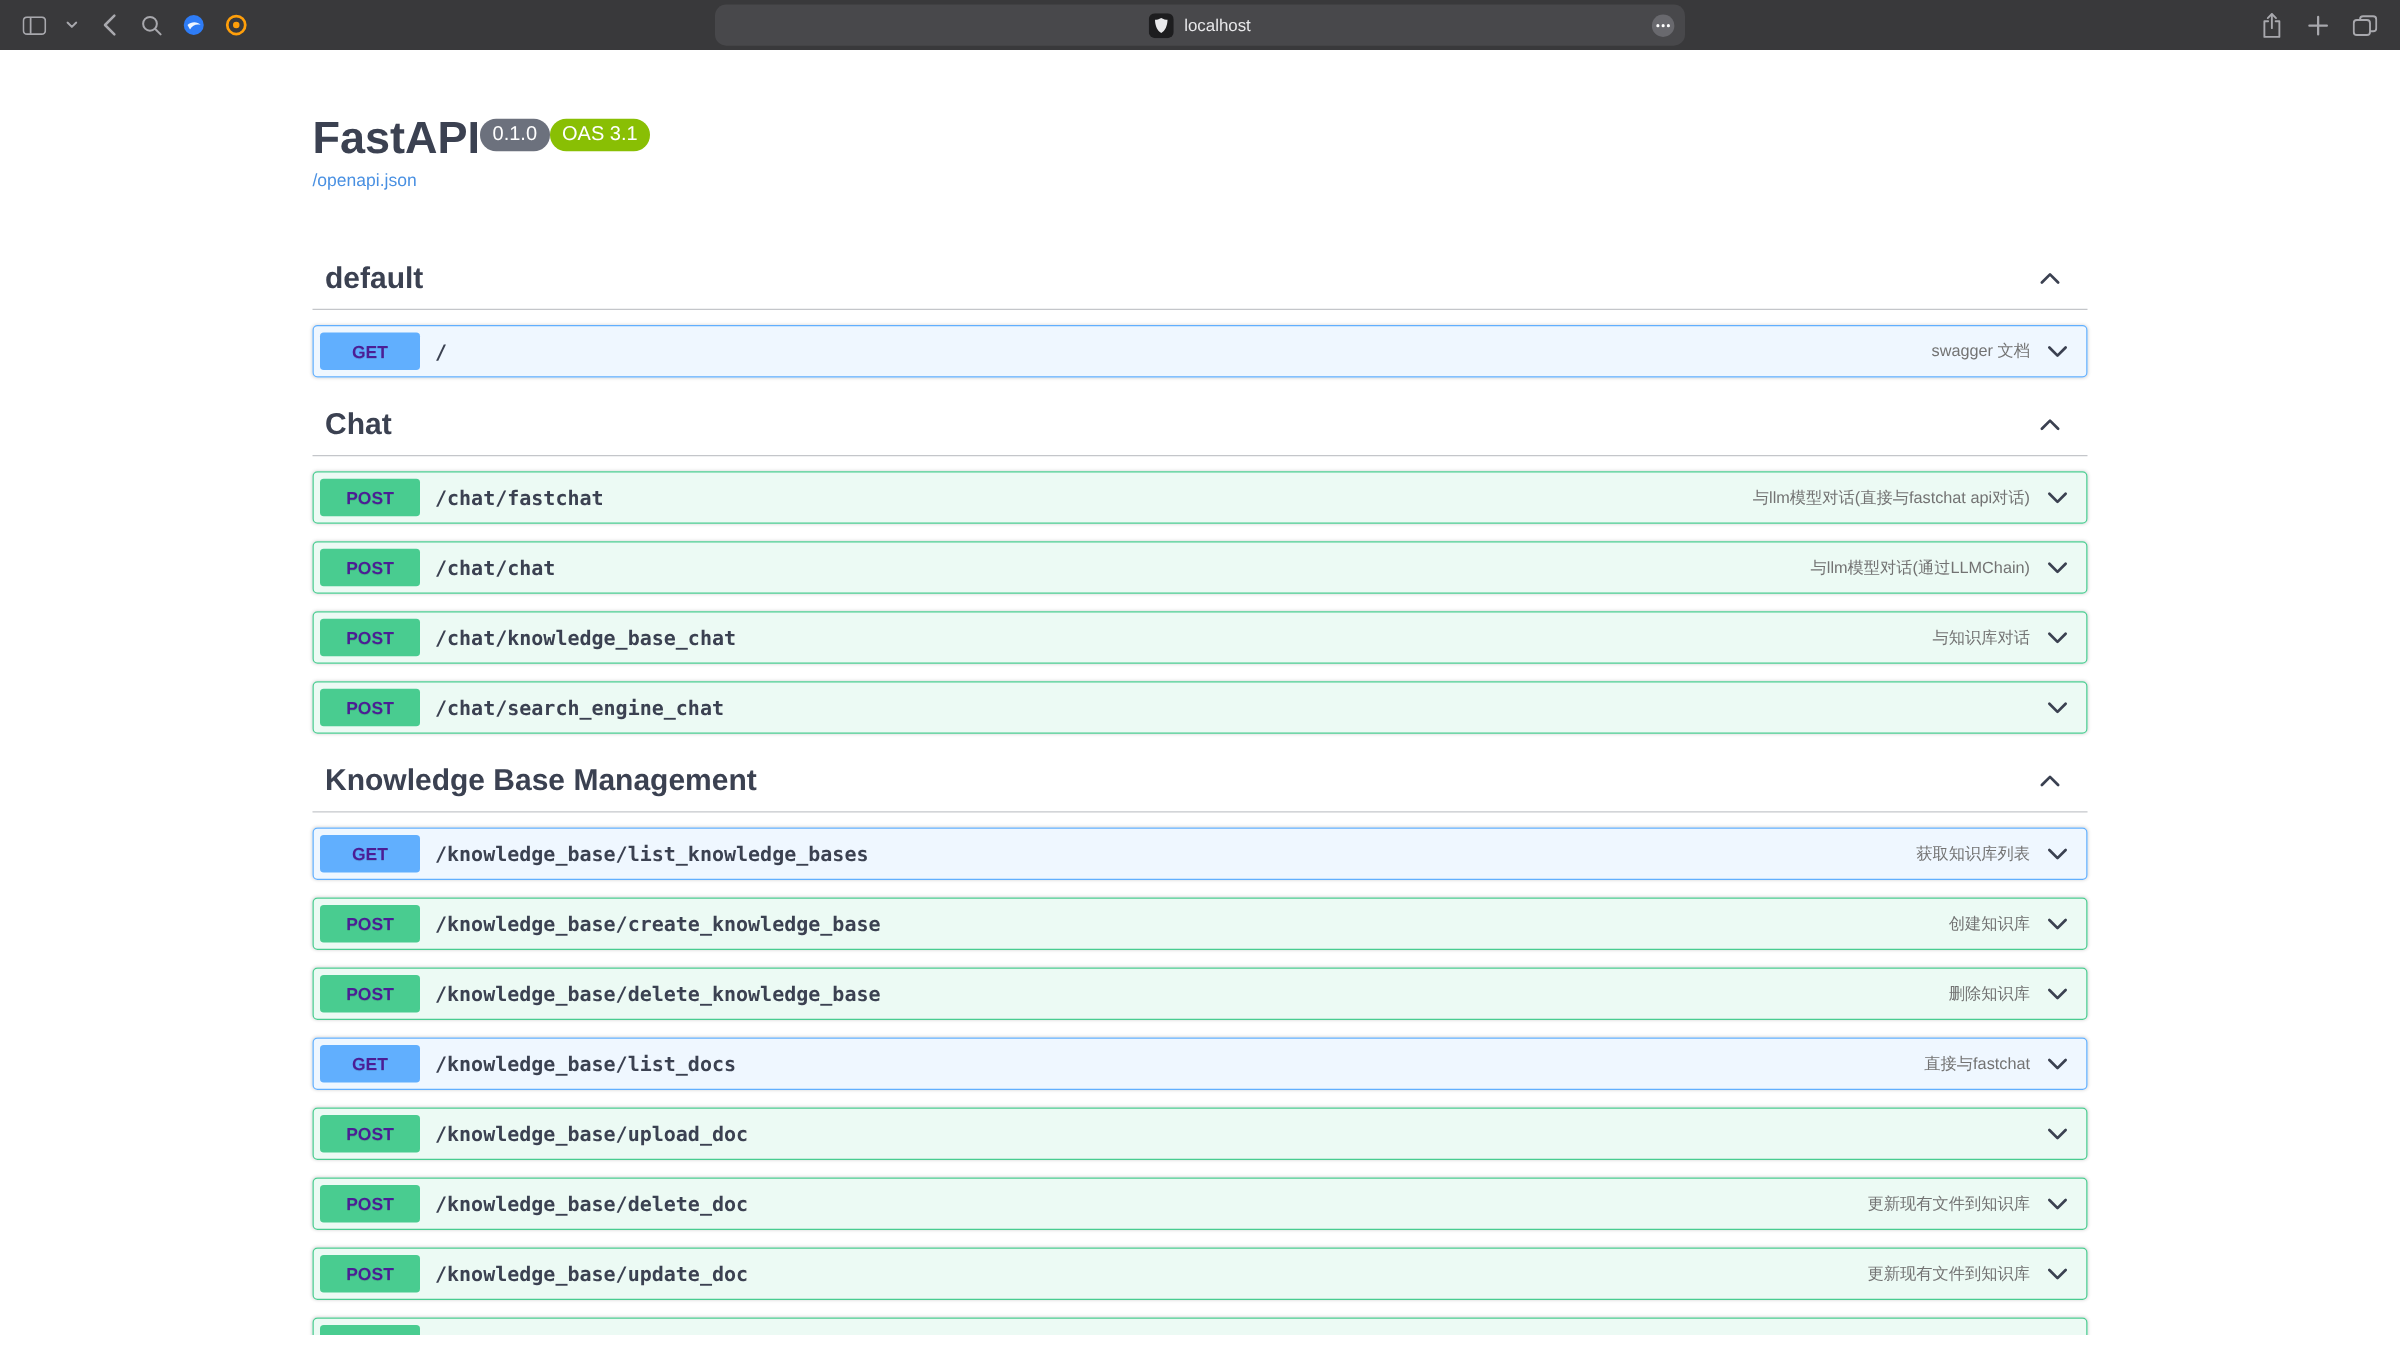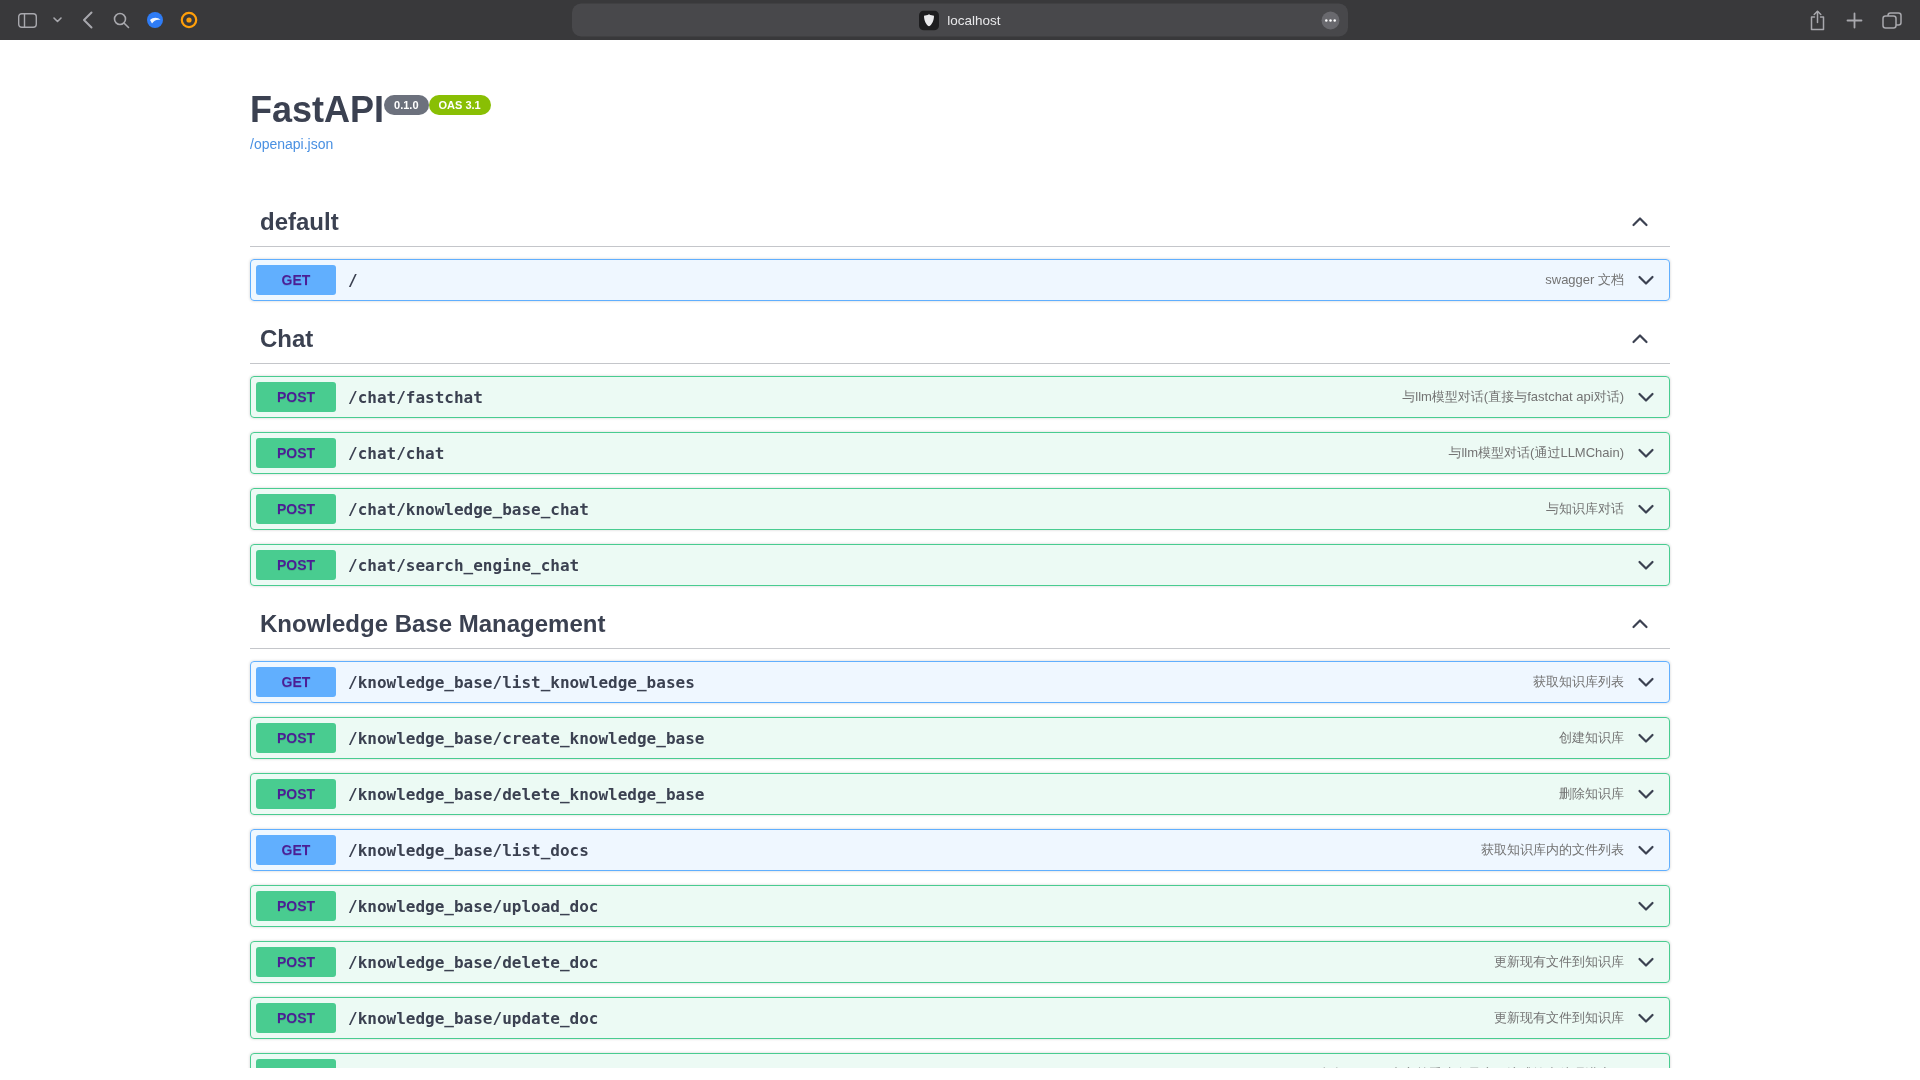--- a/index.html
+++ b/index.html
@@ -29,21 +29,21 @@
   .url-more { position:absolute; right:8px; top:50%; transform:translateY(-50%); display:flex; }
 
   
   .page { height:1028px; overflow:hidden; background:#fff; }
   .wrap { max-width:1460px; margin:0 auto; padding:0 20px; }
 
   .info { margin:50px 0 45px; }
   .title-row { display:flex; align-items:flex-start; }
   .title-row h1 { font-size:36px; line-height:40px; font-weight:700; color:#3b4151; }
   .stamp {
-    font-size:11px; font-weight:700; color:#fff; padding:4px 10px;
+    font-size:16px; font-weight:400; color:#fff; padding:4px 10px;
     border-radius:57px; margin-top:5px; display:inline-block;
   }
   .stamp.ver { background:rgba(59,65,81,.75); }
   .stamp.oas { background:#89bf04; }
   .spec-link { color:#4990e2; font-size:14px; text-decoration:none; display:inline-block; margin-top:6px; cursor:pointer; }
 
   .opblock-tag {
     display:flex; align-items:center; font-size:24px; font-weight:700; color:#3b4151;
     padding:10px 20px 10px 10px; border-bottom:1px solid rgba(59,65,81,.3);
     margin-bottom:12px; cursor:pointer;
@@ -282,21 +282,21 @@
     <span class="expand-arrow">
       <svg width="20" height="20" viewBox="0 0 20 20" fill="none">
                   <path d="M3.5 7 L10 13.5 L16.5 7" stroke="#3b4151" stroke-width="2.2" stroke-linecap="round" stroke-linejoin="round"></path>
                 </svg>
     </span>
   </div>
 
   <div class="opblock get">
     <span class="method">GET</span>
     <span class="path">/knowledge_base/list_docs</span>
-    <span class="desc">获取知识库内的文件列表</span>
+    <span class="desc">直接与fastchat</span>
     <span class="expand-arrow">
       <svg width="20" height="20" viewBox="0 0 20 20" fill="none">
                   <path d="M3.5 7 L10 13.5 L16.5 7" stroke="#3b4151" stroke-width="2.2" stroke-linecap="round" stroke-linejoin="round"></path>
                 </svg>
     </span>
   </div>
 
   <div class="opblock post">
     <span class="method">POST</span>
     <span class="path">/knowledge_base/upload_doc</span>

